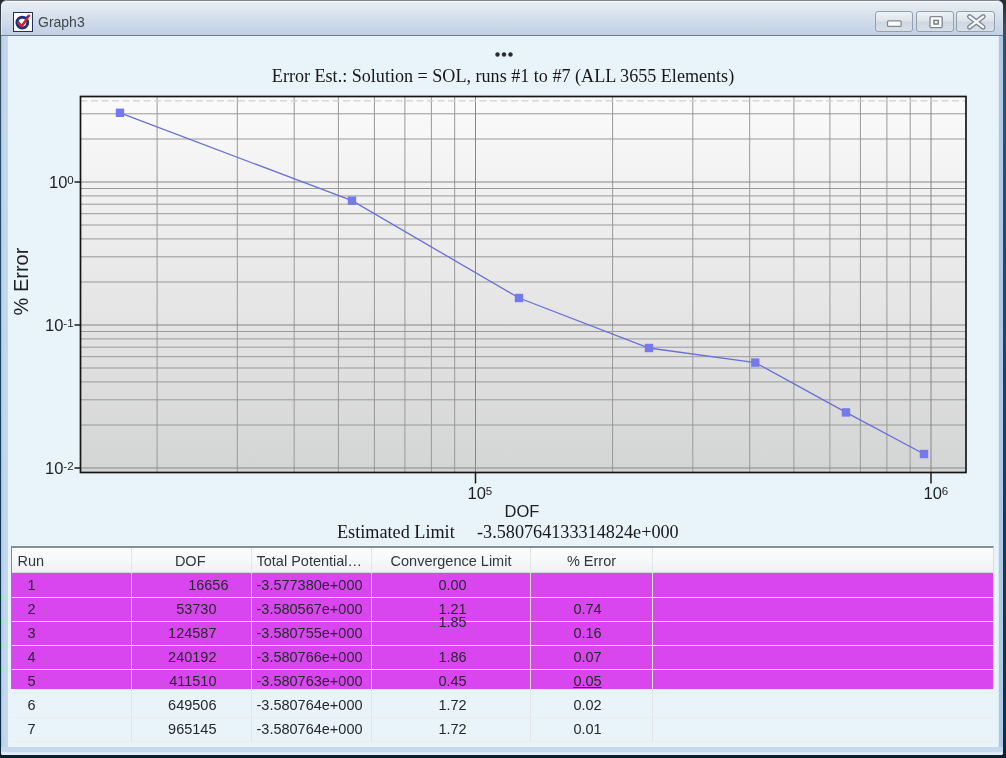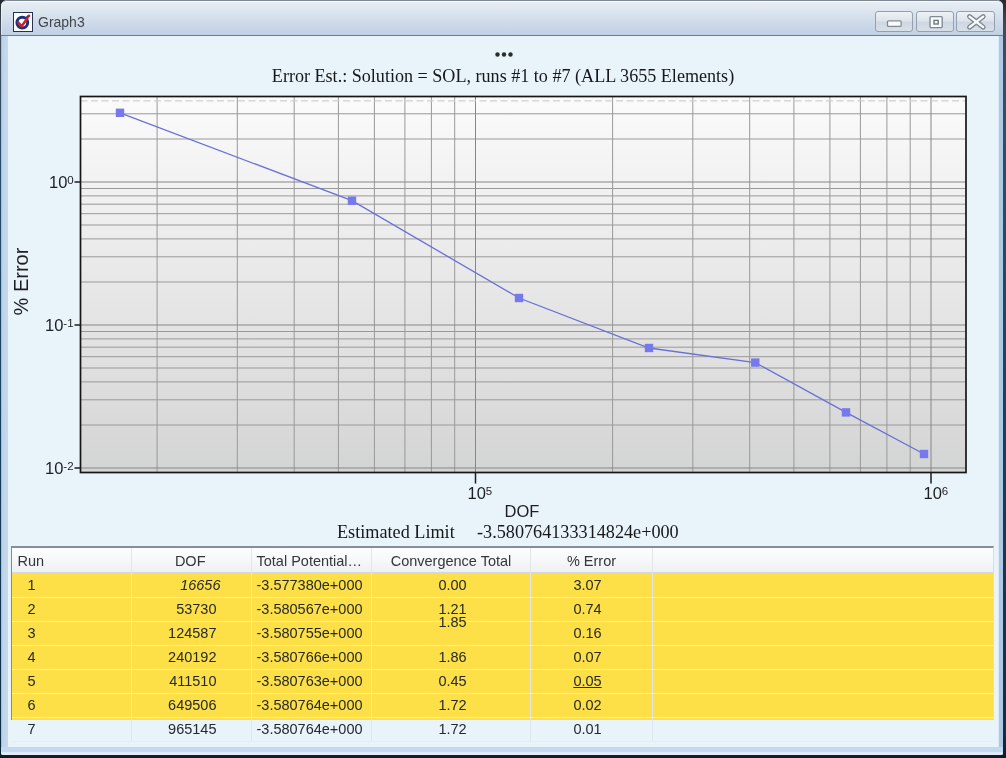--- a/index.html
+++ b/index.html
@@ -13,22 +13,22 @@
 border-radius:6px 6px 0 0;box-shadow:inset 0 1px 0 #f8fafc,inset 1px 0 0 rgba(255,255,255,.4);}
 #tbsep{position:absolute;left:0;top:34.5px;width:100%;height:1.6px;background:#6c7f90;}
 #title{position:absolute;left:37px;top:13.5px;font-size:14px;color:#42474d;}
 #content{position:absolute;left:7px;top:36.1px;width:989.5px;height:710.9px;background:#e9f3fa;}
 
 .wbtn{position:absolute;top:10.5px;height:21px;width:38.5px;box-sizing:border-box;
 border:1px solid #93a0ae;border-radius:3px;
 background:linear-gradient(180deg,#eef2f6 0%,#dde4eb 45%,#cfd8e2 55%,#d8dfe7 100%);}
 #b1{left:873.5px;}#b2{left:914.5px;}#b3{left:955px;}
 
-#tablewrap{position:absolute;left:9.5px;top:546px;width:983px;height:174px;box-sizing:border-box;
-background:#fde047;border-top:2px solid #878e97;
+#tablewrap{position:absolute;left:9.5px;top:546px;width:983px;height:143px;box-sizing:border-box;
+background:#d946ef;border-top:2px solid #878e97;
 border-left:1.5px solid #858b94;border-right:1px solid #d9dde2;}
 #thead{position:absolute;left:0;top:0;width:100%;height:25px;
 background:linear-gradient(180deg,#fdfdfe 0%,#f5f7f8 55%,#eef0f3 100%);
 border-bottom:1px solid #d5d9dd;box-sizing:border-box;}
 .vsep{position:absolute;top:0;width:1px;height:193px;background:#e2e6ea;}
 .hsep{position:absolute;left:0;width:100%;height:1px;background:#eaedf0;}
 .cell{position:absolute;font-size:14.5px;color:#26292c;height:24px;line-height:24px;white-space:pre;}
 .hcell{position:absolute;font-size:14.5px;color:#33373b;height:25.3px;line-height:24px;white-space:pre;}
 .ra{text-align:right;}.ca{text-align:center;}
 </style>
@@ -62,34 +62,33 @@
   <div id="tablewrap">
 <div id="thead"></div>
 <div class="vsep" style="left:119px;"></div>
 <div class="vsep" style="left:239px;"></div>
 <div class="vsep" style="left:359px;"></div>
 <div class="vsep" style="left:518.5px;"></div>
 <div class="vsep" style="left:640px;"></div>
 <div class="hcell" style="left:6px;top:1px;">Run</div>
 <div class="hcell ra" style="left:120px;top:1px;width:74px;">DOF</div>
 <div class="hcell" style="left:245px;top:1px;">Total Potential…</div>
-<div class="hcell ca" style="left:369.5px;top:1px;width:140px;">Convergence Total</div>
+<div class="hcell ca" style="left:369.5px;top:1px;width:140px;">Convergence Limit</div>
 <div class="hcell ca" style="left:510px;top:1px;width:140px;">% Error</div>
 <div class="hsep" style="top:49px;"></div>
 <div class="hsep" style="top:73px;"></div>
 <div class="hsep" style="top:97px;"></div>
 <div class="hsep" style="top:121px;"></div>
 <div class="hsep" style="top:145px;"></div>
 <div class="hsep" style="top:169px;"></div>
 <div class="hsep" style="top:193px;"></div>
 <div class="cell ca" style="left:-0.5px;top:25px;width:41px;">1</div>
-<div class="cell ra" style="left:124px;top:25px;width:85px;font-style:italic;">16656</div>
+<div class="cell ra" style="left:132px;top:25px;width:85px;">16656</div>
 <div class="cell" style="left:245px;top:25px;">-3.577380e+000</div>
 <div class="cell ca" style="left:371px;top:25px;width:140px;">0.00</div>
-<div class="cell ca" style="left:506px;top:25px;width:140px;">3.07</div>
 <div class="cell ca" style="left:-0.5px;top:49px;width:41px;">2</div>
 <div class="cell ra" style="left:120px;top:49px;width:85px;">53730</div>
 <div class="cell" style="left:245px;top:49px;">-3.580567e+000</div>
 <div class="cell ca" style="left:371px;top:49px;width:140px;">1.21</div>
 <div class="cell ca" style="left:506px;top:49px;width:140px;">0.74</div>
 <div class="cell ca" style="left:-0.5px;top:73px;width:41px;">3</div>
 <div class="cell ra" style="left:120px;top:73px;width:85px;">124587</div>
 <div class="cell" style="left:245px;top:73px;">-3.580755e+000</div>
 <div class="cell ca" style="left:371px;top:62px;width:140px;">1.85</div>
 <div class="cell ca" style="left:506px;top:73px;width:140px;">0.16</div>

